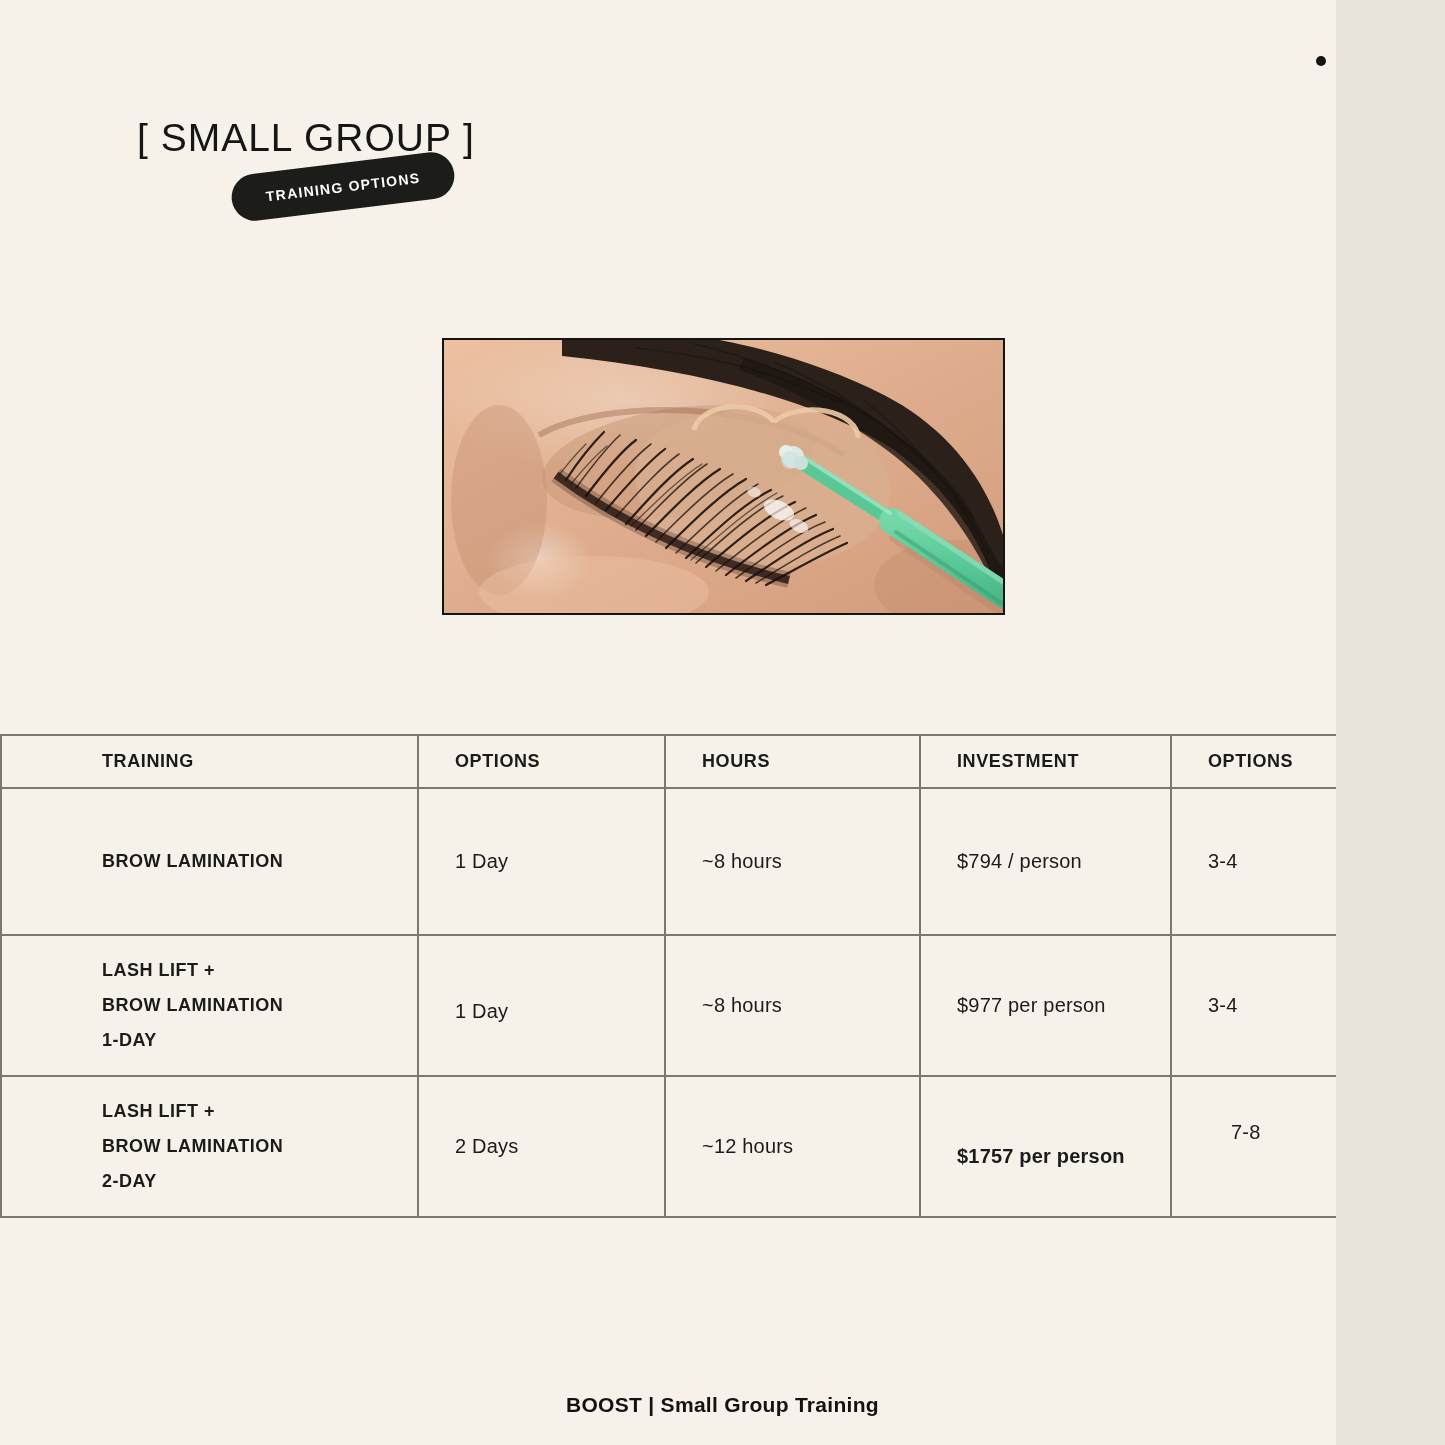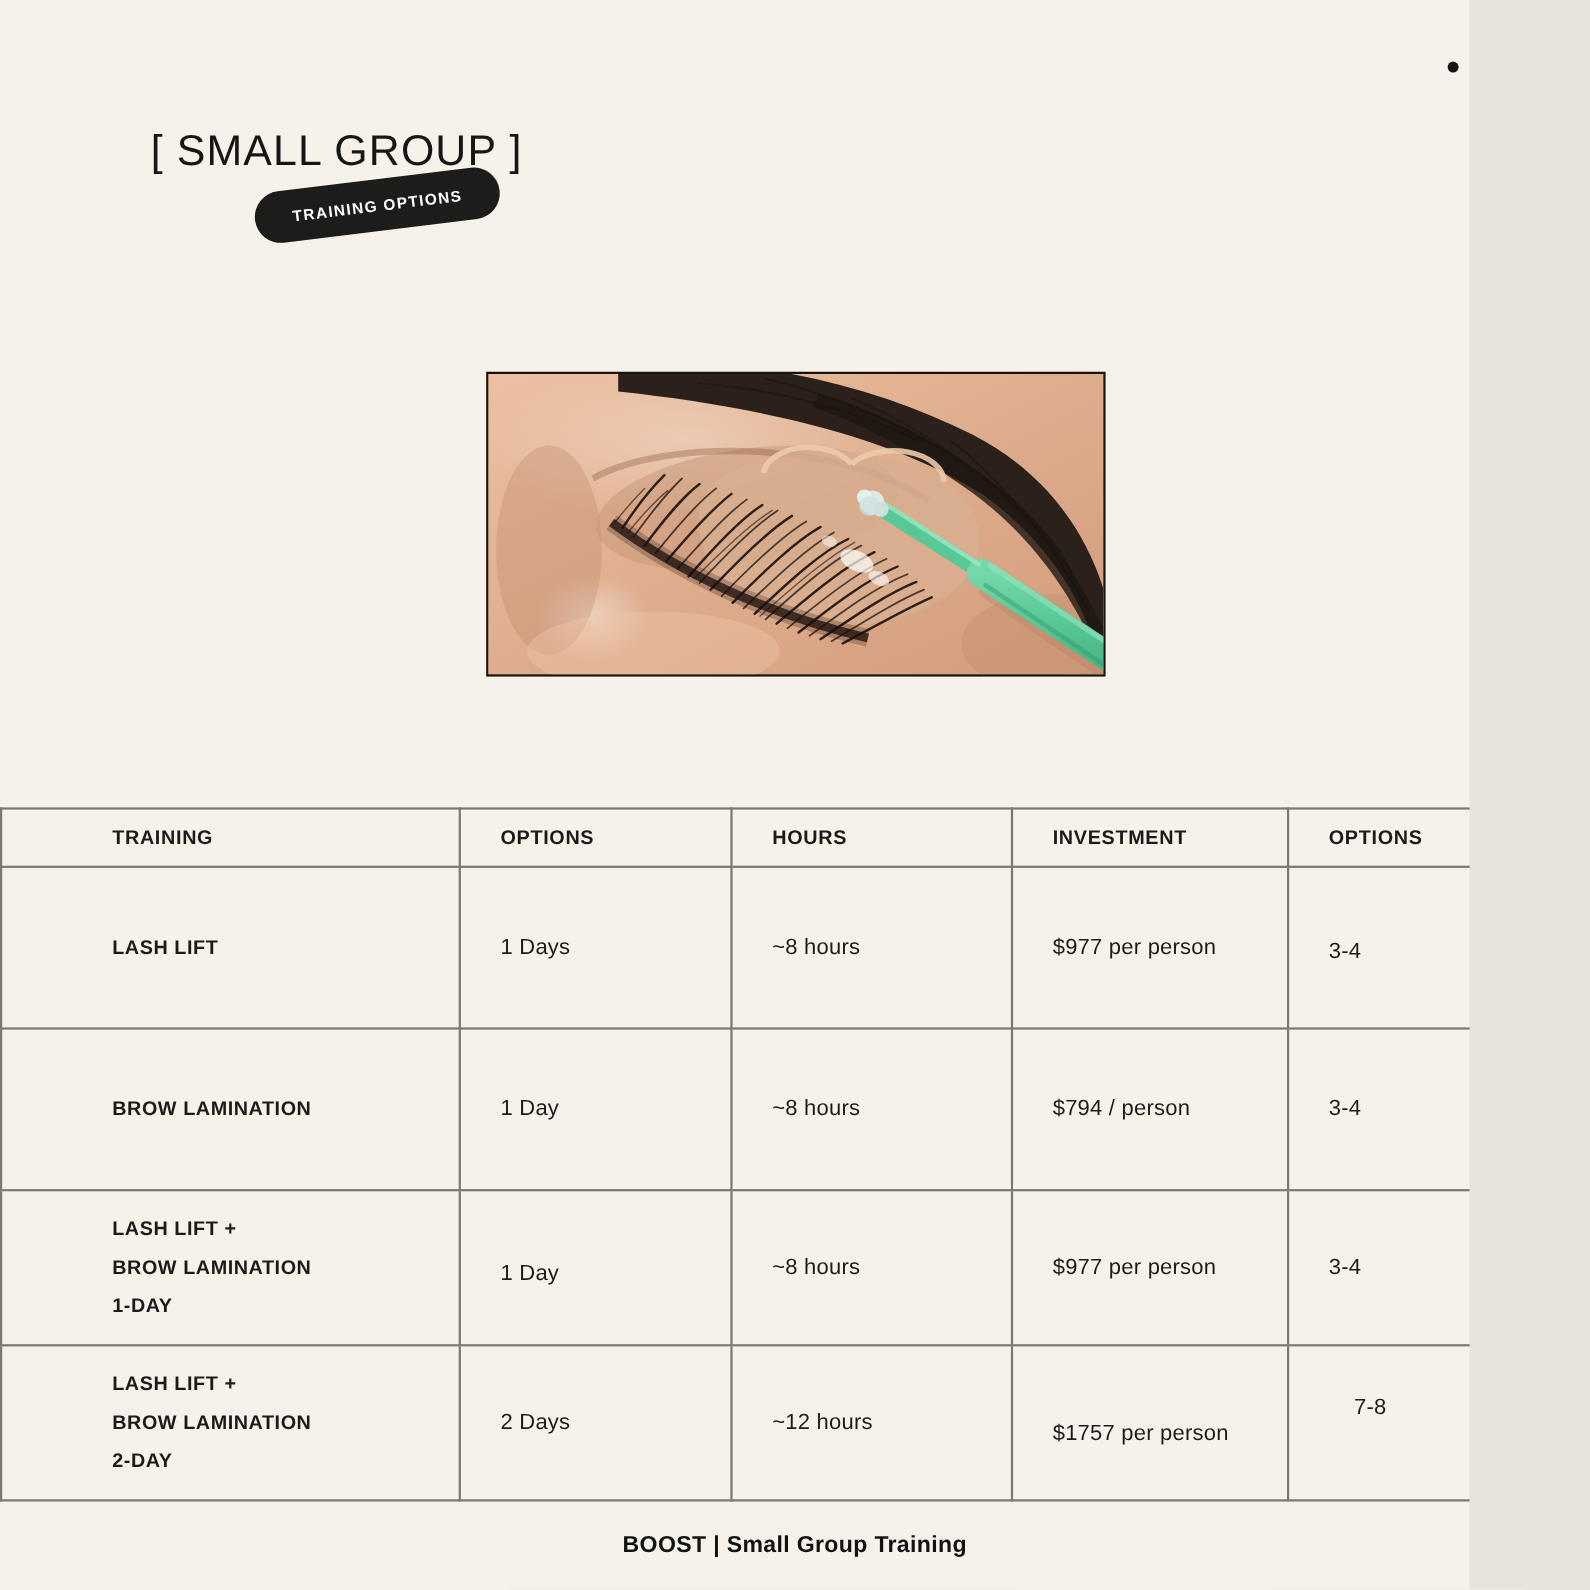--- a/index.html
+++ b/index.html
@@ -70,21 +70,21 @@
   }
   .pricing th.c1,.pricing td.c1{padding-left:100px;}
   .pricing td{font-size:20px;font-weight:400;letter-spacing:0.2px;}
   .pricing td.c1{
     font-weight:700;font-size:18px;letter-spacing:0.5px;
     white-space:pre-line;line-height:1.95;
   }
   .pricing table,.pricing{border-bottom-width:3px;}
   .cellwrap{display:inline-block;position:relative;}
   .shift-dn6{top:6px;}
-  .shift-dn10{top:10px;}
+  .shift-dn10{top:10px;font-weight:bold;}
   .shift-up14{top:-14px;margin-left:23px;}
   .shift-dn4{top:4px;}
 
   
   .footer{
     position:absolute;left:0;top:1393px;width:1445px;
     text-align:center;
     font-size:21px;font-weight:700;letter-spacing:0.3px;
     color:#121212;
   }
@@ -190,27 +190,20 @@
     <thead>
       <tr>
         <th class="c1">TRAINING</th>
         <th>OPTIONS</th>
         <th>HOURS</th>
         <th>INVESTMENT</th>
         <th>OPTIONS</th>
       </tr>
     </thead>
     <tbody>
-      <tr class="r1">
-        <td class="c1">LASH LIFT</td>
-        <td>1 Days</td>
-        <td>~8 hours</td>
-        <td>$977 per person</td>
-        <td><span class="cellwrap shift-dn4">3-4</span></td>
-      </tr>
       <tr class="r2">
         <td class="c1">BROW LAMINATION</td>
         <td>1 Day</td>
         <td>~8 hours</td>
         <td>$794 / person</td>
         <td>3-4</td>
       </tr>
       <tr class="r3">
         <td class="c1">LASH LIFT +
 BROW LAMINATION

